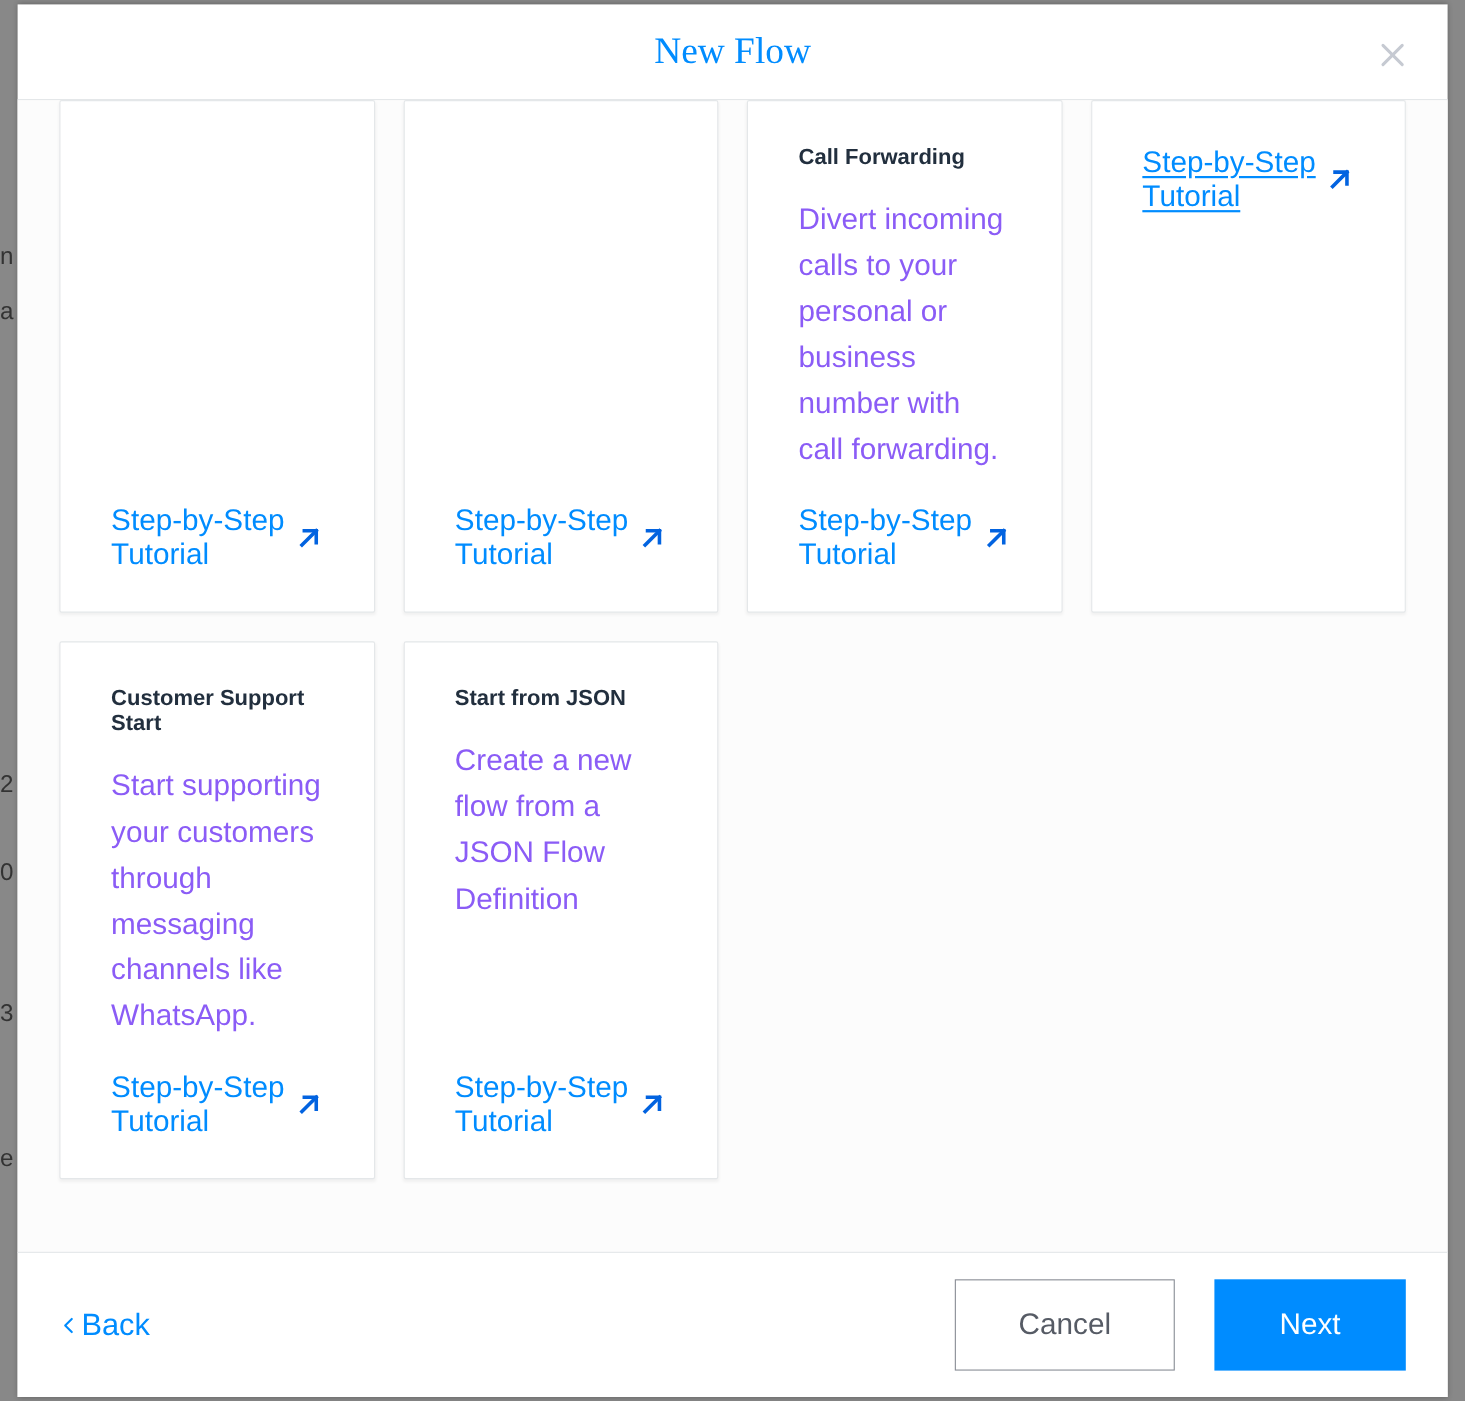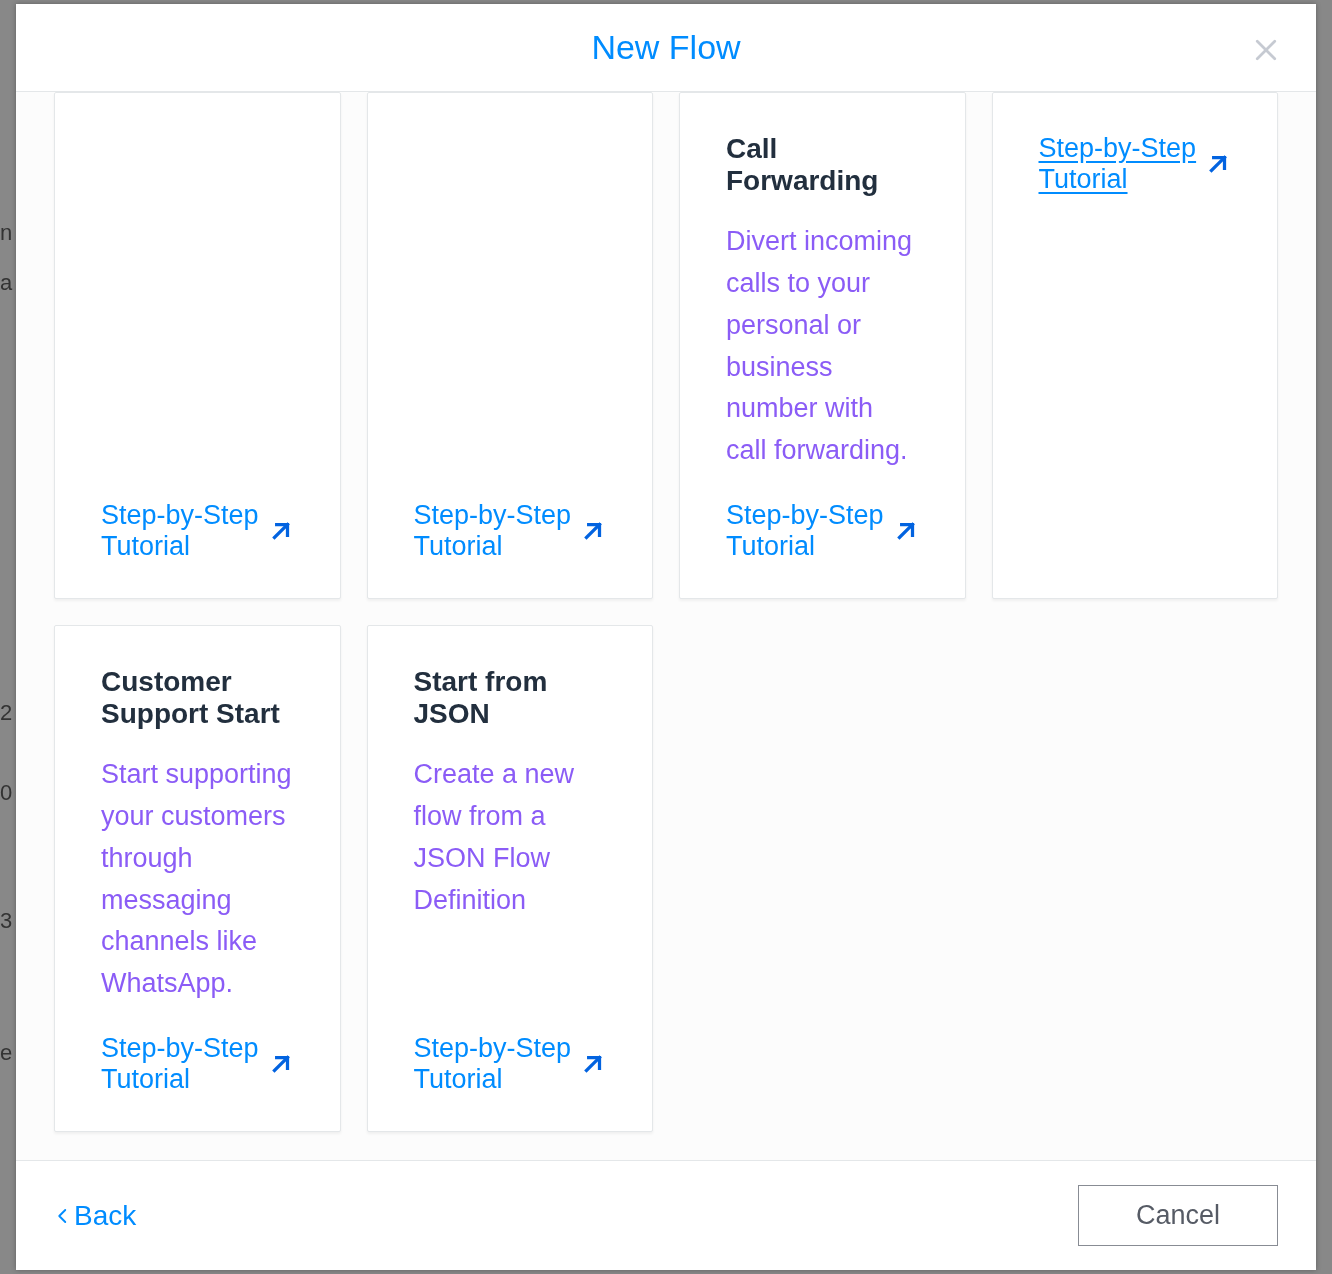--- a/index.html
+++ b/index.html
@@ -25,20 +25,21 @@
       display: flex;
       flex-direction: column;
       box-shadow: 0 0 5px rgba(0,0,0,0.3);
     }
     .modal-header {
       position: relative;
       border-bottom: 1px solid #e4e7e9;
       padding: 24px 0;
       text-align: center;
       flex-shrink: 0;
+      font-family: Liberation Serif, serif;
     }
     .modal-title {
       font-size: 34px;
       font-weight: 500;
       color: #008cff;
     }
     .close-btn {
       position: absolute;
       top: 28px;
       right: 32px;
@@ -83,21 +84,21 @@
       display: flex;
       flex-direction: column;
       box-shadow: 0 2px 3px rgba(0,0,0,0.05);
       cursor: pointer;
     }
     .card.partial-top {
       padding-top: 0;
       justify-content: flex-end;
     }
     .card-title {
-      font-size: 28px;
+      font-size: 20px;
       font-weight: 700;
       color: #222f3e;
       margin-bottom: 24px;
     }
     .card-desc {
       font-size: 27px;
       line-height: 1.55;
       color: #8b5cf6;
       margin-bottom: 28px;
       flex-grow: 1;
@@ -142,21 +143,21 @@
       width: 18px;
       height: 26px;
     }
     .footer-actions {
       margin-left: auto;
       display: flex;
       gap: 36px;
     }
     .btn {
       font-size: 27px;
-      padding: 14px 0;
+      padding: 25px 0;
       cursor: pointer;
       border: none;
       font-family: inherit;
     }
     .btn-cancel {
       background: #fff;
       border: 1px solid #888c94;
       color: #565b65;
       width: 200px;
     }
@@ -271,16 +272,17 @@
 
   <div class="modal-footer">
     <div class="back-btn">
       <svg viewBox="0 0 24 24" fill="none" stroke="currentColor" stroke-width="2.5" stroke-linecap="round" stroke-linejoin="round">
         <polyline points="15 4 7 12 15 20"></polyline>
       </svg>
       <span>Back</span>
     </div>
     <div class="footer-actions">
       <button class="btn btn-cancel">Cancel</button>
+      <button class="btn btn-next">Next</button>
     </div>
   </div>
 
 </div>
 
 </body></html>

